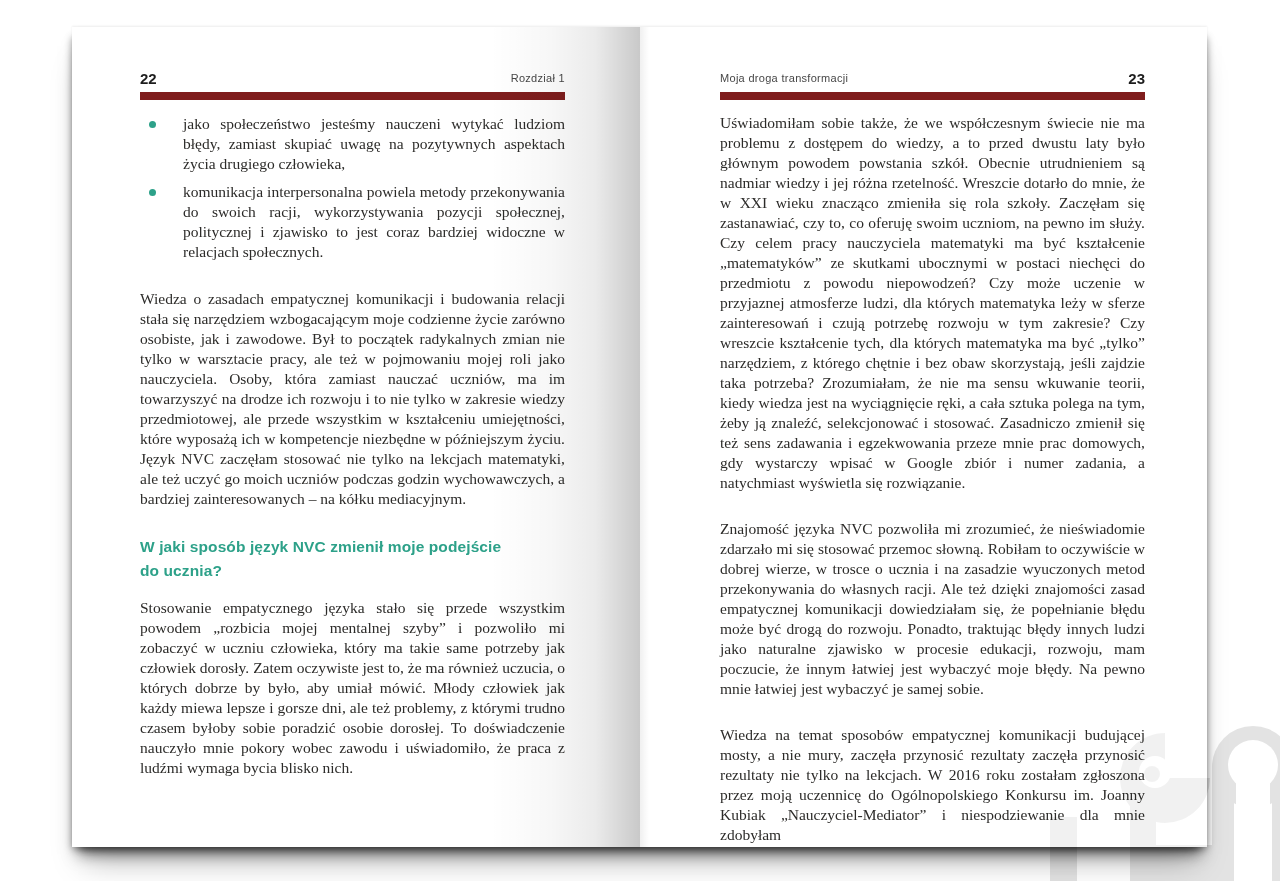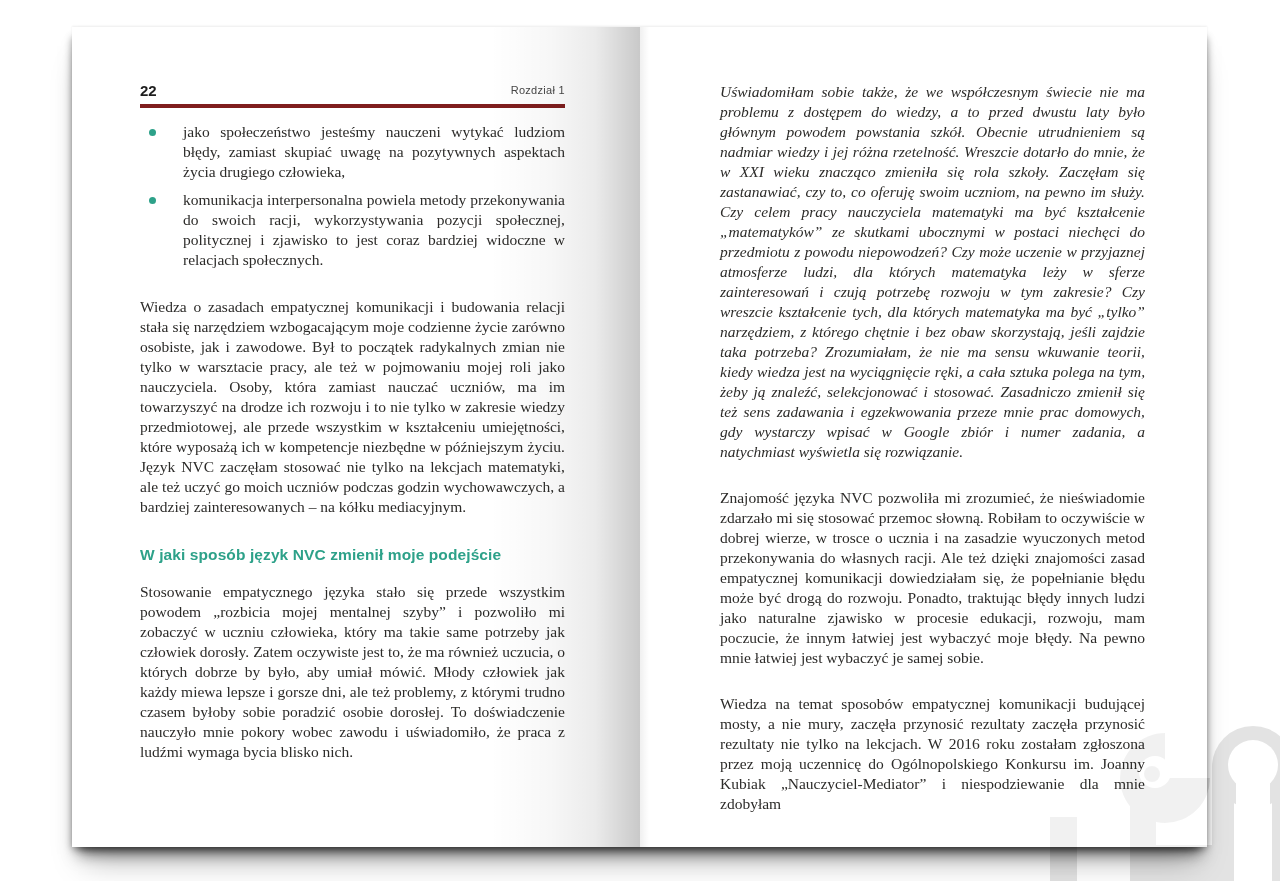--- a/index.html
+++ b/index.html
@@ -70,24 +70,23 @@
     background: linear-gradient(to right, rgba(0,0,0,0.06), rgba(0,0,0,0));
     pointer-events: none;
     z-index: 3;
   }
 
   
   .page-header {
     display: flex;
     justify-content: space-between;
     align-items: flex-end;
-    border-bottom: 4px solid #7f1d1d;
+    border-bottom: 8px solid #7f1d1d;
     padding-bottom: 4px;
     line-height: 18px;
-    margin-top: 12px;
   }
   .page-num {
     font-size: 15px;
     font-weight: 700;
     color: #1d1d1d;
   }
   .running-head {
     font-size: 11px;
     color: #474747;
     letter-spacing: 0.3px;
@@ -97,21 +96,21 @@
   
   .copy {
     font-family: "Liberation Serif", "DejaVu Serif", serif;
     font-size: 15.5px;
     line-height: 20px;
     color: #2c2b29;
     text-align: justify;
     overflow-wrap: break-word;
   }
   .para { margin: 0; }
-  .mt-first { margin-top: 13px; font-style: italic; }
+  .mt-first { margin-top: 13px; }
   .mt-para  { margin-top: 27px; }
   .mt-para-lg { margin-top: 26px; }
 
   .bullets { margin-top: 14px; }
   .bullet-item { display: flex; }
   .bullet-item + .bullet-item { margin-top: 8px; }
   .bullet-marker {
     flex: none;
     width: 7px;
     height: 7px;
@@ -176,31 +175,36 @@
           <div class="bullet-item">
             <span class="bullet-marker"></span>
             <div class="bullet-text">komunikacja interpersonalna powiela metody przekonywania do swoich racji, wykorzystywania pozycji społecznej, politycznej i zjawisko to jest coraz bardziej widoczne w relacjach społecznych.</div>
           </div>
         </div>
 
         <p class="para mt-para">Wiedza o zasadach empatycznej komunikacji i budowania relacji stała się narzędziem wzbogacającym moje codzienne życie zarówno osobiste, jak i zawodowe. Był to początek radykalnych zmian nie tylko w warsztacie pracy, ale też w pojmowaniu mojej roli jako nauczyciela. Osoby, która zamiast nauczać uczniów, ma im towarzyszyć na drodze ich rozwoju i to nie tylko w zakresie wiedzy przedmiotowej, ale przede wszystkim w kształceniu umiejętności, które wyposażą ich w kompetencje niezbędne w późniejszym życiu. Język NVC zaczęłam stosować nie tylko na lekcjach matematyki, ale też uczyć go moich uczniów podczas godzin wychowawczych, a bardziej zainteresowanych – na kółku mediacyjnym.</p>
 
         <h2 class="section-heading">
           <span class="hl">W jaki sposób język NVC zmienił moje podejście</span>
+          <span class="hl">do ucznia?</span>
         </h2>
 
         <p class="para after-heading">Stosowanie empatycznego języka stało się przede wszystkim powodem „rozbicia mojej mentalnej szyby” i pozwoliło mi zobaczyć w uczniu człowieka, który ma takie same potrzeby jak człowiek dorosły. Zatem oczywiste jest to, że ma również uczucia, o których dobrze by było, aby umiał mówić. Młody człowiek jak każdy miewa lepsze i gorsze dni, ale też problemy, z którymi trudno czasem byłoby sobie poradzić osobie dorosłej. To doświadczenie nauczyło mnie pokory wobec zawodu i uświadomiło, że praca z ludźmi wymaga bycia blisko nich.</p>
       </div>
 
       <div class="spine-shade-left"></div>
     </section>
 
     <section class="page page-right">
       <div class="spine-shade-right"></div>
 
+      <header class="page-header">
+        <span class="running-head">Moja droga transformacji</span>
+        <span class="page-num">23</span>
+      </header>
 
       <div class="copy">
         <p class="para mt-first">Uświadomiłam sobie także, że we współczesnym świecie nie ma problemu z dostępem do wiedzy, a to przed dwustu laty było głównym powodem powstania szkół. Obecnie utrudnieniem są nadmiar wiedzy i jej różna rzetelność. Wreszcie dotarło do mnie, że w XXI wieku znacząco zmieniła się rola szkoły. Zaczęłam się zastanawiać, czy to, co oferuję swoim uczniom, na pewno im służy. Czy celem pracy nauczyciela matematyki ma być kształcenie „matematyków” ze skutkami ubocznymi w postaci niechęci do przedmiotu z powodu niepowodzeń? Czy może uczenie w przyjaznej atmosferze ludzi, dla których matematyka leży w sferze zainteresowań i czują potrzebę rozwoju w tym zakresie? Czy wreszcie kształcenie tych, dla których matematyka ma być „tylko” narzędziem, z którego chętnie i bez obaw skorzystają, jeśli zajdzie taka potrzeba? Zrozumiałam, że nie ma sensu wkuwanie teorii, kiedy wiedza jest na wyciągnięcie ręki, a cała sztuka polega na tym, żeby ją znaleźć, selekcjonować i stosować. Zasadniczo zmienił się też sens zadawania i egzekwowania przeze mnie prac domowych, gdy wystarczy wpisać w Google zbiór i numer zadania, a natychmiast wyświetla się rozwiązanie.</p>
         <p class="para mt-para-lg">Znajomość języka NVC pozwoliła mi zrozumieć, że nieświadomie zdarzało mi się stosować przemoc słowną. Robiłam to oczywiście w dobrej wierze, w trosce o ucznia i na zasadzie wyuczonych metod przekonywania do własnych racji. Ale też dzięki znajomości zasad empatycznej komunikacji dowiedziałam się, że popełnianie błędu może być drogą do rozwoju. Ponadto, traktując błędy innych ludzi jako naturalne zjawisko w procesie edukacji, rozwoju, mam poczucie, że innym łatwiej jest wybaczyć moje błędy. Na pewno mnie łatwiej jest wybaczyć je samej sobie.</p>
         <p class="para mt-para-lg">Wiedza na temat sposobów empatycznej komunikacji budującej mosty, a nie mury, zaczęła przynosić rezultaty zaczęła przynosić rezultaty nie tylko na lekcjach. W 2016 roku zostałam zgłoszona przez moją uczennicę do Ogólnopolskiego Konkursu im. Joanny Kubiak „Nauczyciel-Mediator” i niespodziewanie dla mnie zdobyłam</p>
       </div>
     </section>
 
     <svg class="wm wm-inside" width="260" height="206" viewBox="0 0 260 206" aria-hidden="true">
       <defs>

